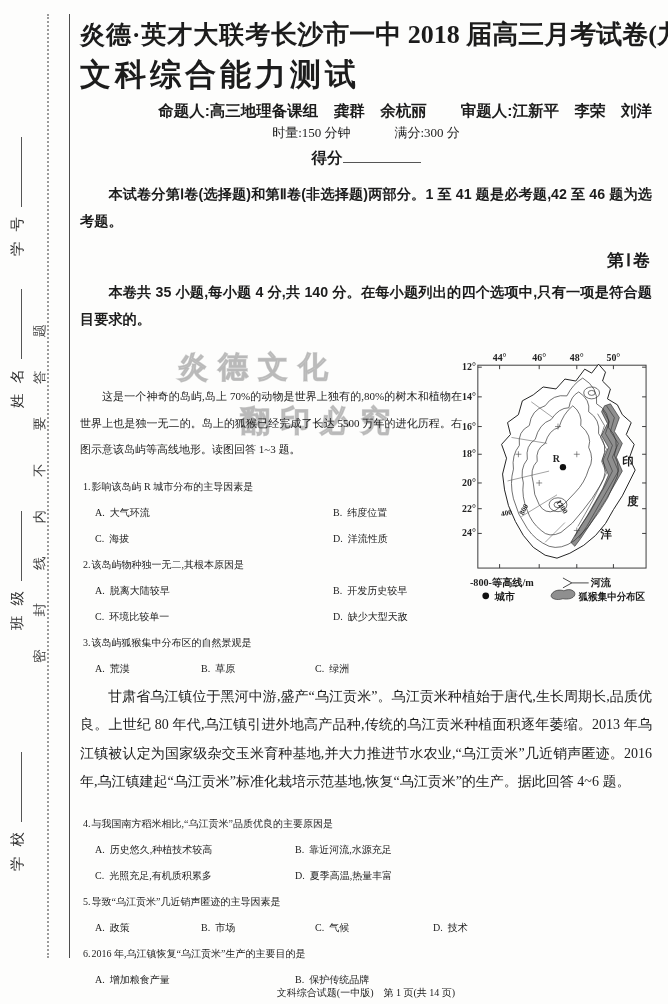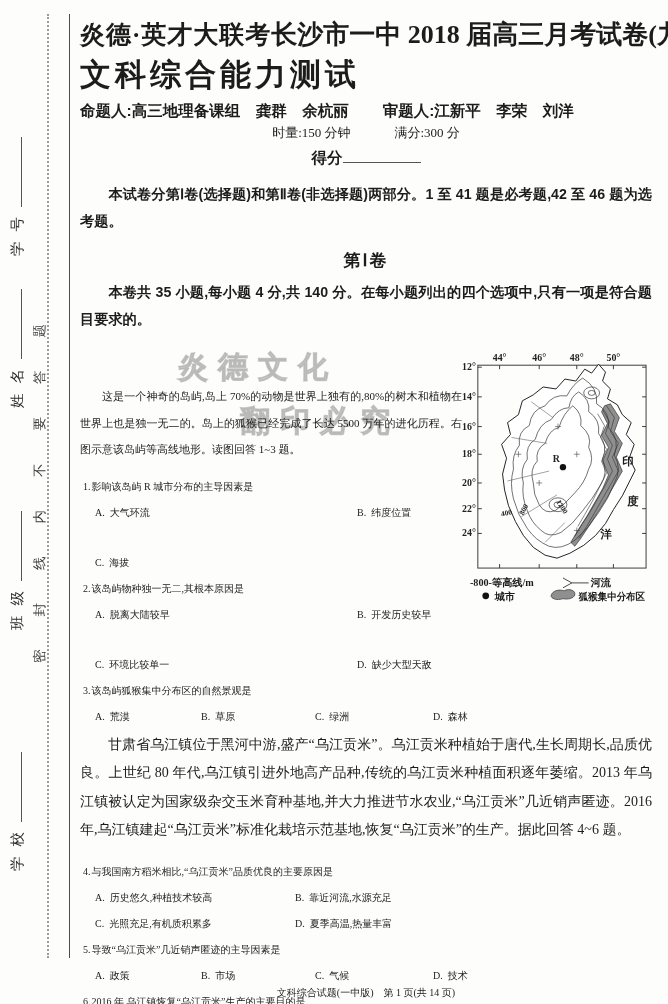--- a/index.html
+++ b/index.html
@@ -20,43 +20,43 @@
   .wm{position:absolute;font-family:"Liberation Sans",sans-serif;font-weight:700;font-size:30px;
       letter-spacing:10px;color:rgba(150,150,150,.38);-webkit-text-stroke:1px rgba(150,150,150,.45);
       pointer-events:none;}
   .wm1{left:178px;top:347px}.wm2{left:172px;top:384px}.wm3{left:240px;top:401px}
   
   .main{position:absolute;left:80px;top:0;width:572px;height:100%;}
   .h-line1{margin-top:18px;text-align:center;font-weight:700;font-size:26px;line-height:34px;white-space:nowrap;}
   .h-line1 .brand{font-size:25px;letter-spacing:1px;}
   .subject{margin-top:3px;text-align:left;font-family:"Liberation Sans",sans-serif;
            font-weight:700;font-size:31px;line-height:40px;letter-spacing:4px;}
-  .setters{margin-top:5px;text-align:left;font-family:"Liberation Sans",sans-serif;
+  .setters{margin-top:5px;text-align:right;font-family:"Liberation Sans",sans-serif;
            font-weight:700;font-size:15.5px;line-height:22px;white-space:nowrap;}
   .setters .gap{display:inline-block;width:34px;}
   .meta{margin-top:2px;text-align:center;font-size:13px;line-height:17px;}
   .meta .gap{display:inline-block;width:44px;}
   .score-row{margin-top:6px;text-align:center;font-family:"Liberation Sans",sans-serif;
              font-weight:700;font-size:15.5px;line-height:22px;}
   .score-blank{display:inline-block;width:78px;border-bottom:1.2px solid #555;height:14px;}
   .notice{margin-top:12px;font-family:"Liberation Sans",sans-serif;font-weight:700;
           font-size:14.2px;line-height:27px;text-indent:2em;text-align:justify;}
-  .part-title{margin-top:3px;text-align:center;font-weight:700;font-size:17px;line-height:23px;letter-spacing:2px;}
+  .part-title{margin-top:3px;text-align:right;font-weight:700;font-size:17px;line-height:23px;letter-spacing:2px;}
   .instruction{margin-top:7px;font-family:"Liberation Sans",sans-serif;font-weight:700;
                font-size:14.2px;line-height:27px;text-indent:2em;text-align:justify;}
   .row{display:flex;align-items:flex-start;}
   .left-col{width:382px;}
   .map-col{width:190px;margin-left:0;}
   .material{font-size:11px;line-height:26.5px;text-indent:2em;text-align:justify;margin-top:36px;}
   .material2{font-size:14px;line-height:28.5px;text-indent:2em;text-align:justify;margin-top:1px;}
   .question{font-size:10px;font-family:Liberation Serif, serif;}
   .qstem{line-height:26px;padding-left:3px;}
   .qnum{margin-right:1px;}
   .opts{display:grid;padding-left:15px;line-height:26px;}
-  .cols2n{grid-template-columns:238px 1fr;gap:24px;}
+  .cols2n{grid-template-columns:238px 1fr;}
   .cols2w{grid-template-columns:200px 1fr;}
   .cols4{grid-template-columns:98px 106px 110px 1fr;gap:8px;}
   .optlabel{margin-right:5px;}
   .footer{position:absolute;bottom:4px;left:0;width:100%;text-align:center;font-size:10px;}
   
   .map-fig{margin:0;padding:0;font-weight:bold;}
   .map-fig svg{display:block;}
   .mt{font-family:"Liberation Serif",serif;font-size:10px;fill:#222;}
   .mlegend{font-family:"Liberation Serif",serif;font-size:10.3px;fill:#1c1c1c;}
   .msmall{font-family:"Liberation Serif",serif;font-size:7.5px;fill:#222;}
@@ -117,20 +117,21 @@
     <div class="row">
       <div class="left-col">
         <p class="material">这是一个神奇的岛屿,岛上 70%的动物是世界上独有的,80%的树木和植物在世界上也是独一无二的。岛上的狐猴已经完成了长达 5500 万年的进化历程。右图示意该岛屿等高线地形。读图回答 1~3 题。</p>
         <div>
             <div class="question">
               <div class="qstem"><span class="qnum">1.</span><span>影响该岛屿 R 城市分布的主导因素是</span></div>
               <div class="opts cols2n">
                 <span class="opt"><span class="optlabel">A.</span><span class="opttext">大气环流</span></span>
                 <span class="opt"><span class="optlabel">B.</span><span class="opttext">纬度位置</span></span>
                 <span class="opt"><span class="optlabel">C.</span><span class="opttext">海拔</span></span>
+                <span class="opt"><span class="optlabel">D.</span><span class="opttext">洋流性质</span></span>
               </div>
             </div>
             <div class="question">
               <div class="qstem"><span class="qnum">2.</span><span>该岛屿物种独一无二,其根本原因是</span></div>
               <div class="opts cols2n">
                 <span class="opt"><span class="optlabel">A.</span><span class="opttext">脱离大陆较早</span></span>
                 <span class="opt"><span class="optlabel">B.</span><span class="opttext">开发历史较早</span></span>
                 <span class="opt"><span class="optlabel">C.</span><span class="opttext">环境比较单一</span></span>
                 <span class="opt"><span class="optlabel">D.</span><span class="opttext">缺少大型天敌</span></span>
               </div>
@@ -199,21 +200,20 @@
       </figure>
     </div>
 
     <div>
         <div class="question">
           <div class="qstem"><span class="qnum">3.</span><span>该岛屿狐猴集中分布区的自然景观是</span></div>
           <div class="opts cols4">
             <span class="opt"><span class="optlabel">A.</span><span class="opttext">荒漠</span></span>
             <span class="opt"><span class="optlabel">B.</span><span class="opttext">草原</span></span>
             <span class="opt"><span class="optlabel">C.</span><span class="opttext">绿洲</span></span>
-            <span class="opt"><span class="optlabel">D.</span><span class="opttext">森林</span></span>
           </div>
         </div>
       </div>
 
     <p class="material2">甘肃省乌江镇位于黑河中游,盛产“乌江贡米”。乌江贡米种植始于唐代,生长周期长,品质优良。上世纪 80 年代,乌江镇引进外地高产品种,传统的乌江贡米种植面积逐年萎缩。2013 年乌江镇被认定为国家级杂交玉米育种基地,并大力推进节水农业,“乌江贡米”几近销声匿迹。2016 年,乌江镇建起“乌江贡米”标准化栽培示范基地,恢复“乌江贡米”的生产。据此回答 4~6 题。</p>
 
     <div>
         <div class="question">
           <div class="qstem"><span class="qnum">4.</span><span>与我国南方稻米相比,“乌江贡米”品质优良的主要原因是</span></div>
           <div class="opts cols2w">

